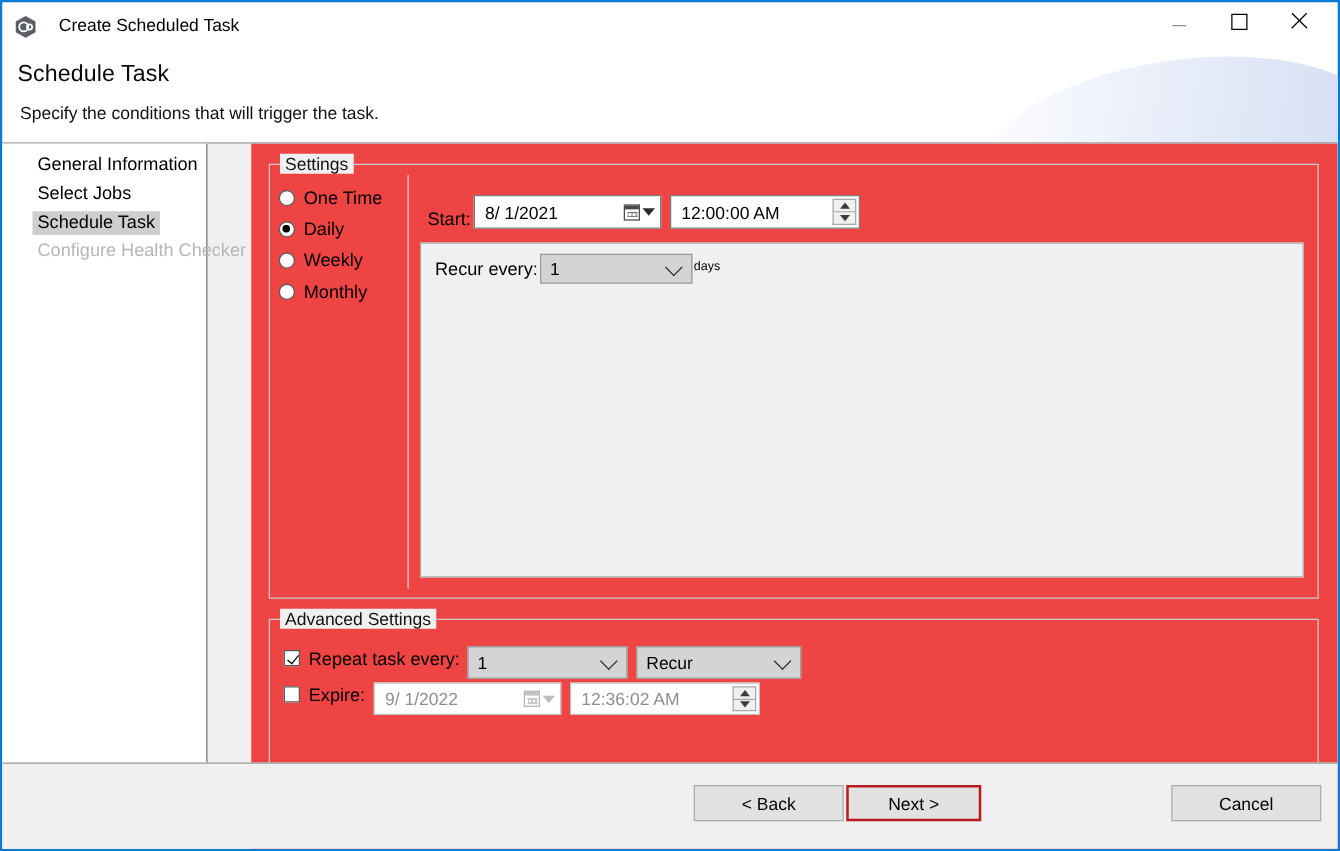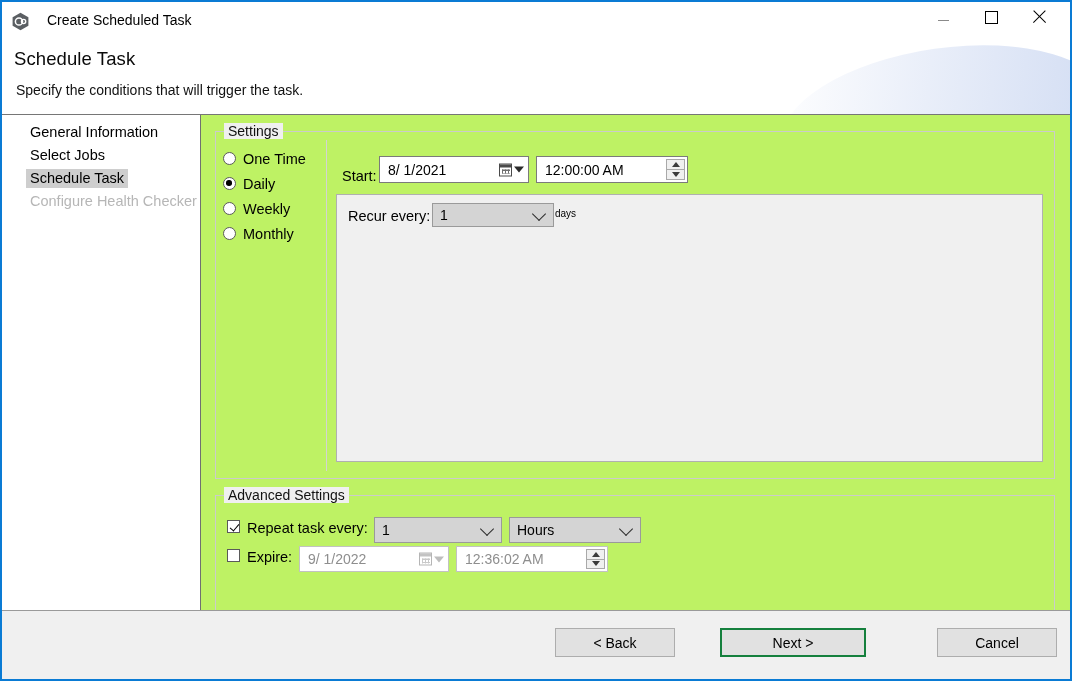--- a/index.html
+++ b/index.html
@@ -101,21 +101,21 @@
 
   
   #body-area {
     position: absolute; left: 0; top: 113px; right: 0; bottom: 0;
     background: #f0f0f0;
   }
 
   
   #nav {
     position: absolute; left: 0; top: 0;
-    width: 199px; height: 498px;
+    width: 164px; height: 498px;
     background: #ffffff;
     border-right: 1px solid #707070;
     border-bottom: 1px solid #707070;
     box-sizing: border-box;
   }
   .nav-item {
     position: absolute; left: 0;
     height: 22px;
     display: flex; align-items: center;
     padding-left: 0;
@@ -126,21 +126,21 @@
     display: inline-block;
     padding: 1px 4px 2px 4px;
     margin-left: 24px;
   }
   .nav-item.current .nav-label { background: #cecece; }
   .nav-item.disabled .nav-label { color: #b6b6b6; }
 
   
   #content {
     position: absolute; left: 199px; top: 0; right: 0; bottom: 0;
-    background: #bef264;
+    background: #ef4444;
   }
 
   
   .groupbox {
     position: absolute;
     border: 1px solid #cbcbcb;
     box-sizing: border-box;
   }
   .groupbox > .gb-title {
     position: absolute; top: -9px; left: 8px;
@@ -355,21 +355,21 @@
     position: absolute; top: 17px;
     height: 29px;
     background: #e1e1e1;
     border: 1px solid #adadad;
     box-sizing: border-box;
     display: flex; align-items: center; justify-content: center;
     font-size: 14px;
     color: #000;
   }
   #btn-back   { left: 553px; width: 120px; }
-  #btn-next   { left: 675px; width: 146px; border: 2px solid #15803d; margin-left: 43px; }
+  #btn-next   { left: 675px; width: 108px; border: 2px solid #b91c1c; }
   #btn-cancel { left: 935px; width: 120px; }
 </style>
 </head>
 <body>
 
 <div id="window">
 
   <div id="titlebar">
     <span id="app-icon">
       <svg width="19" height="19" viewBox="0 0 19 19">
@@ -477,21 +477,21 @@
 
         <div class="check-row checked" id="row-repeat">
           <span class="check-mark"></span>
           <span>Repeat task every:</span>
         </div>
         <div class="combo" id="combo-repeat">
           <span class="combo-text">1</span>
           <span class="chev"></span>
         </div>
         <div class="combo" id="combo-unit">
-          <span class="combo-text">Hours</span>
+          <span class="combo-text">Recur</span>
           <span class="chev"></span>
         </div>
 
         <div class="check-row" id="row-expire">
           <span class="check-mark"></span>
           <span>Expire:</span>
         </div>
         <div class="field disabled" id="date-expire">
           <span class="field-text">9/  1/2022</span>
           <span class="cal-btn">

